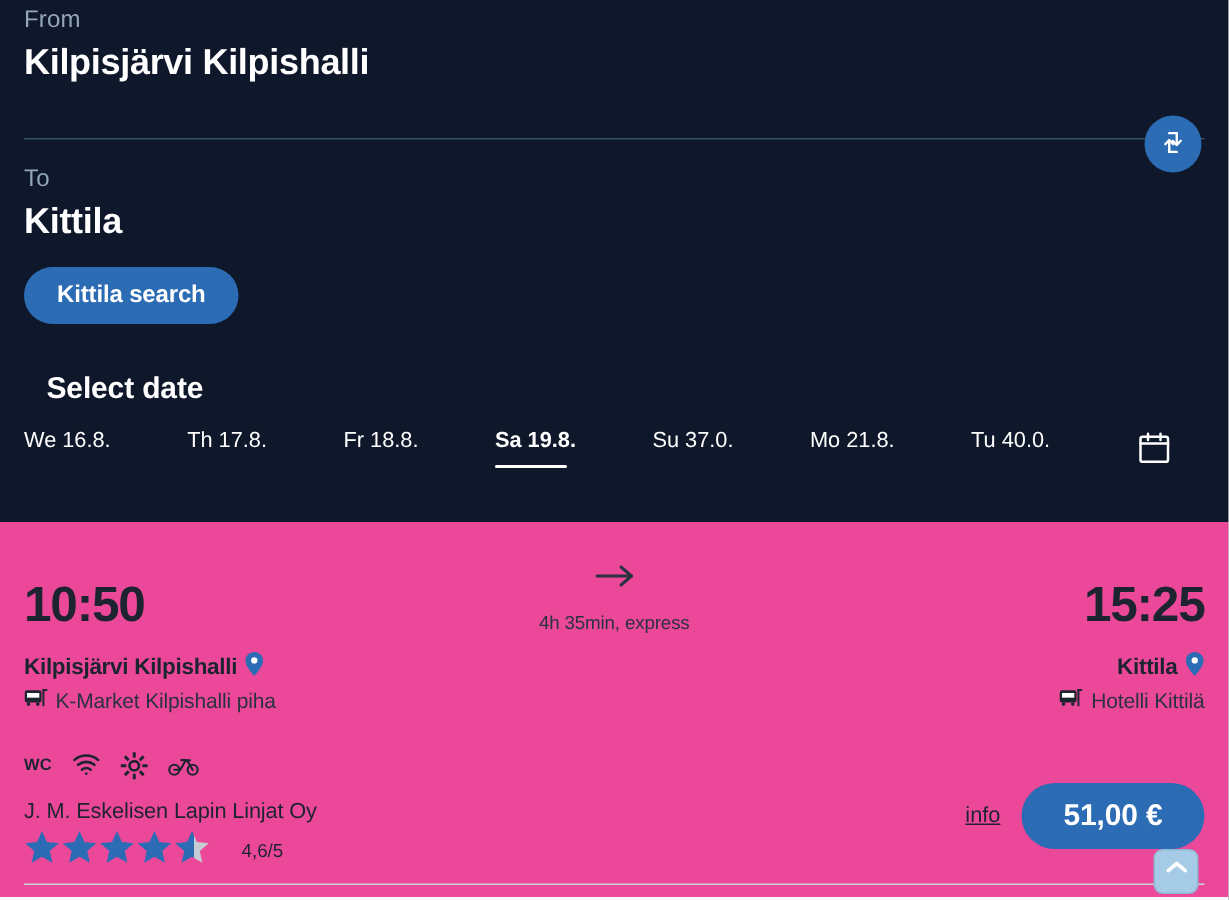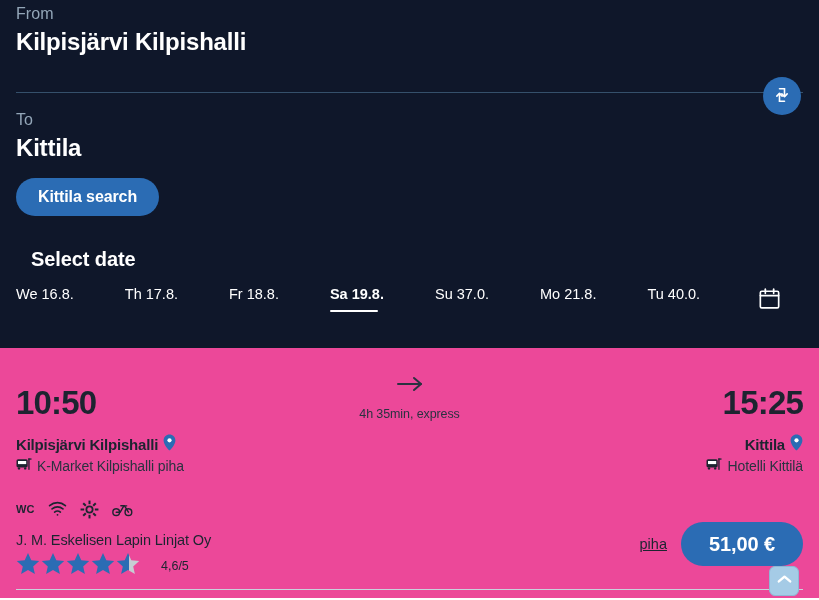--- a/index.html
+++ b/index.html
@@ -498,21 +498,21 @@
               <stop offset="55%" stop-color="#c6ccd3"></stop>
             </linearGradient>
           </defs>
           <polygon points="12,1 15.3,8.3 23.2,9.1 17.2,14.4 18.9,22.1 12,18.1 5.1,22.1 6.8,14.4 0.8,9.1 8.7,8.3" fill="url(#halfstar)"></polygon>
         </svg>
       </span>
       <span class="rating-value">4,6/5</span>
     </div>
 
     <div class="action-cluster">
-      <span class="info-link">piha</span>
+      <span class="info-link">info</span>
       <button class="price-btn">51,00 €</button>
     </div>
 
     <div class="bottom-divider"></div>
   </div>
 
   <div class="scroll-top">
     <span>
       <svg width="17" height="13" viewBox="0 0 18 13" fill="none" stroke="#ffffff" stroke-width="2.6" stroke-linecap="round" stroke-linejoin="round">
         <path d="M3 8.5 L9 3.5 L15 8.5"></path>

